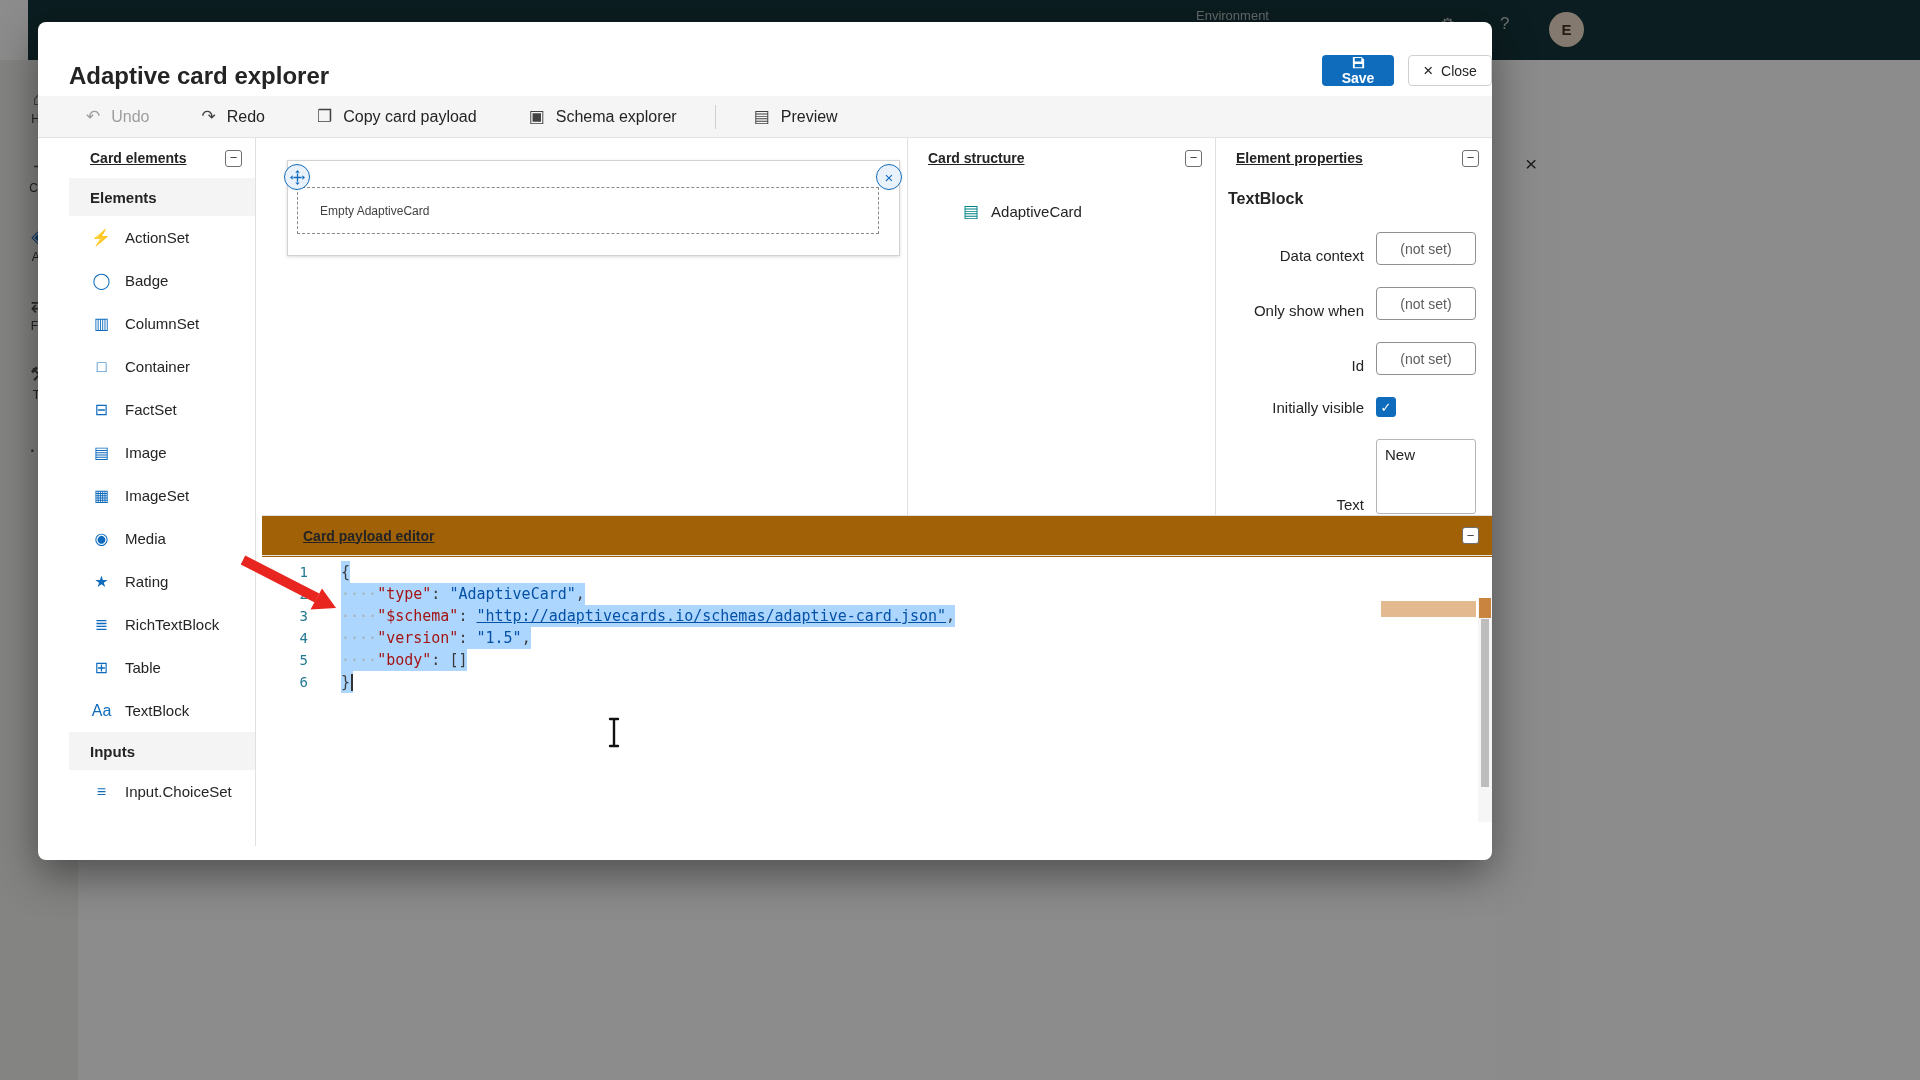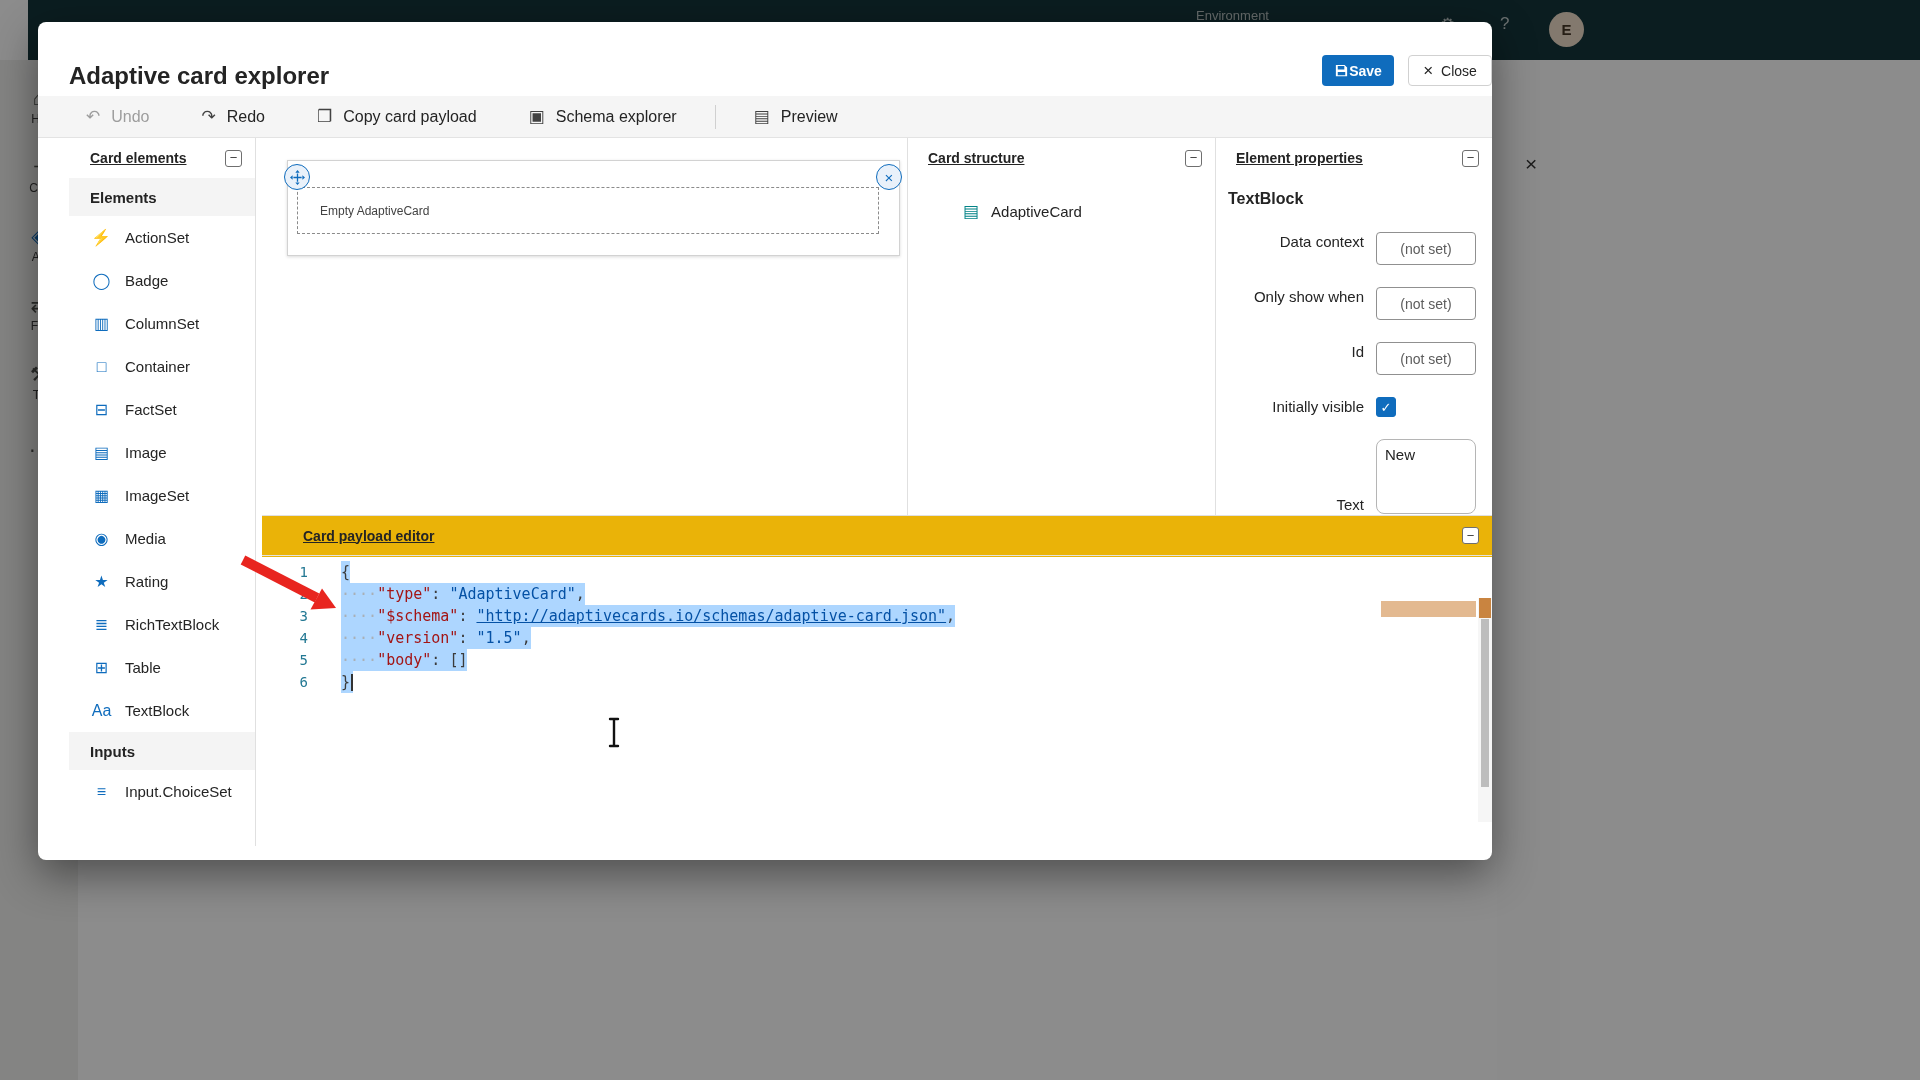--- a/index.html
+++ b/index.html
@@ -25,21 +25,21 @@
   .bg-right { position:absolute; left:1497px; top:60px; width:63px; height:1020px; background:#fdfdfd; z-index:1; }
   .bg-right .panel-x { position:absolute; left:28px; top:92px; font-size:21px; color:#333; cursor:pointer; }
   .dim { position:absolute; inset:0; background:rgba(0,0,0,0.45); z-index:5; }
 
   
   .modal { position:absolute; left:38px; top:22px; width:1454px; height:838px; background:#fff;
            border-radius:8px; box-shadow:0 14px 44px rgba(0,0,0,.45); z-index:10; }
   .modal-title { position:absolute; left:31px; top:40px; font-size:24px; font-weight:600; color:#242424; }
   .btn-save { position:absolute; left:1284px; top:33px; width:72px; height:31px; background:#0f6cbd; color:#fff;
               border:none; border-radius:4px; font-size:14px; font-weight:600; font-family:inherit;
-              display:flex; align-items:center; justify-content:center; cursor:pointer; }
+              display:flex; align-items:center; justify-content:center; cursor:pointer;flex-direction:column; }
   .btn-close { position:absolute; left:1370px; top:33px; width:84px; height:31px; background:#fff; color:#242424;
                border:1px solid #d1d1d1; border-radius:4px; font-size:14px; font-family:inherit;
                display:flex; align-items:center; justify-content:center; gap:8px; cursor:pointer; }
   .btn-close .x-glyph { font-size:17px; line-height:1; }
 
   
   .toolbar { position:absolute; left:0; top:74px; width:1454px; height:42px; background:#f5f5f5;
              border-bottom:1px solid #e3e3e3; display:flex; align-items:center; padding-left:48px; gap:52px; }
   .tb-btn { display:flex; align-items:center; gap:11px; background:none; border:none; font-family:inherit;
             font-size:16px; color:#242424; cursor:pointer; }
@@ -79,36 +79,36 @@
   
   .panel-structure { position:absolute; left:870px; top:116px; width:308px; height:377px; border-right:1px solid #e0e0e0; }
   .tree-node { height:36px; display:flex; align-items:center; gap:12px; padding-left:55px; font-size:15px;
                color:#242424; cursor:pointer; margin-top:15px; }
   .tree-icon { font-size:17px; color:#038387; }
 
   
   .panel-props { position:absolute; left:1178px; top:116px; width:276px; height:377px; overflow:hidden; }
   .props-body { position:absolute; left:12px; right:16px; top:52px; }
   .props-type { font-size:16px; font-weight:700; color:#242424; margin-bottom:24px; }
-  .prop-row { display:flex; justify-content:flex-end; align-items:flex-start; margin-bottom:22px; }
+  .prop-row { display:flex; justify-content:flex-end; align-items:flex-end; margin-bottom:22px; }
   .prop-row.textarea-row { align-items:flex-end; }
   .prop-label { width:112px; text-align:right; margin-right:12px; font-size:15px; color:#242424; line-height:19px; }
   .textarea-row .prop-label { margin-bottom:0; }
   .prop-input { width:100px; height:33px; border:1px solid #909090; border-radius:4px; background:#fff;
                 font-size:14px; color:#5c5c5c; display:flex; align-items:center; justify-content:center; cursor:text; }
   .prop-checkbox { width:20px; height:20px; border-radius:3px; margin-right:80px; display:flex; align-items:center;
                    justify-content:center; cursor:pointer; border:1px solid #0f6cbd; }
   .prop-checkbox.checked { background:#0f6cbd; }
   .check-glyph { color:#fff; font-size:13px; line-height:1; }
-  .prop-textarea { width:100px; height:75px; border:1px solid #b5b5b5; border-radius:8px; background:#fff;
+  .prop-textarea { width:100px; height:75px; border:1px solid #b5b5b5; border-radius:3px; background:#fff;
                    font-size:15px; color:#242424; padding:6px 8px; cursor:text; }
 
   
   .panel-payload { position:absolute; left:224px; top:493px; width:1230px; height:310px;
-                   border-top:1px solid #e0e0e0; background:#eab308; }
+                   border-top:1px solid #e0e0e0; background:#a16207; }
   .panel-payload .panel-head { border-bottom:1px solid #e3e3e3; padding-left:41px; }
   .code-area { position:absolute; left:0; top:41px; right:0; bottom:0; background:#fff;
                font-family:"DejaVu Sans Mono", monospace; font-size:15px; padding-top:4px; cursor:text; }
   .code-line { display:flex; height:22px; line-height:22px; }
   .line-num { width:46px; text-align:right; color:#237893; font-size:14px; flex:none; }
   .line-content { margin-left:33px; white-space:pre; }
   .line-content.selected { background:#add6ff; }
   .tok-key { color:#a31515; }
   .tok-string { color:#0451a5; }
   .tok-link { color:#0451a5; text-decoration:underline; }

